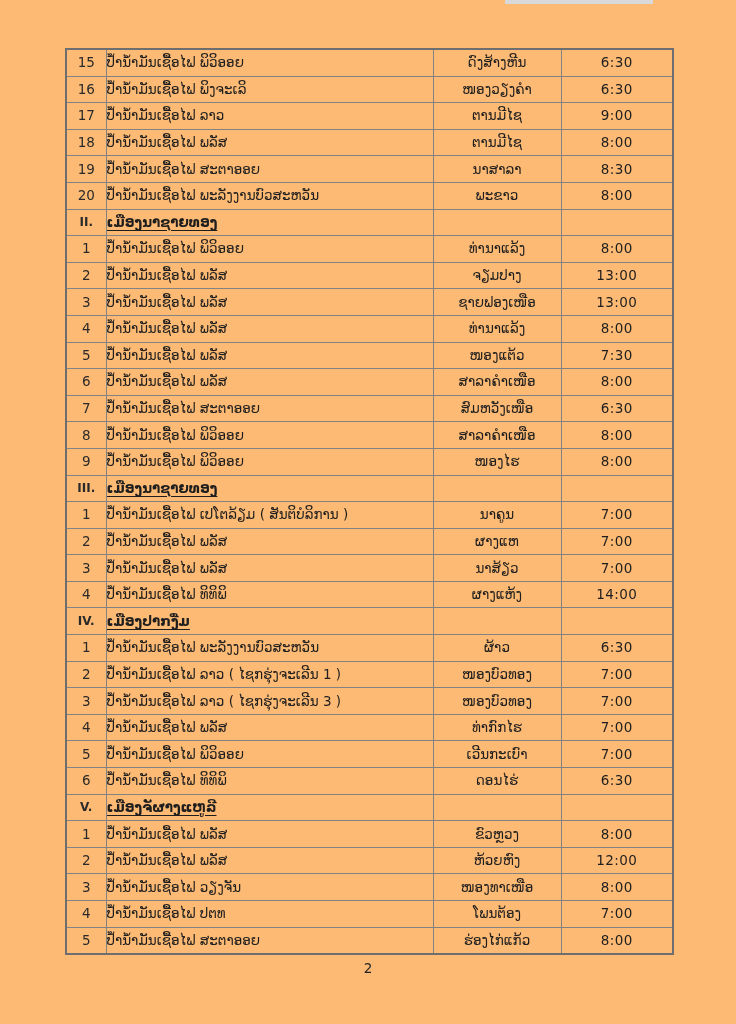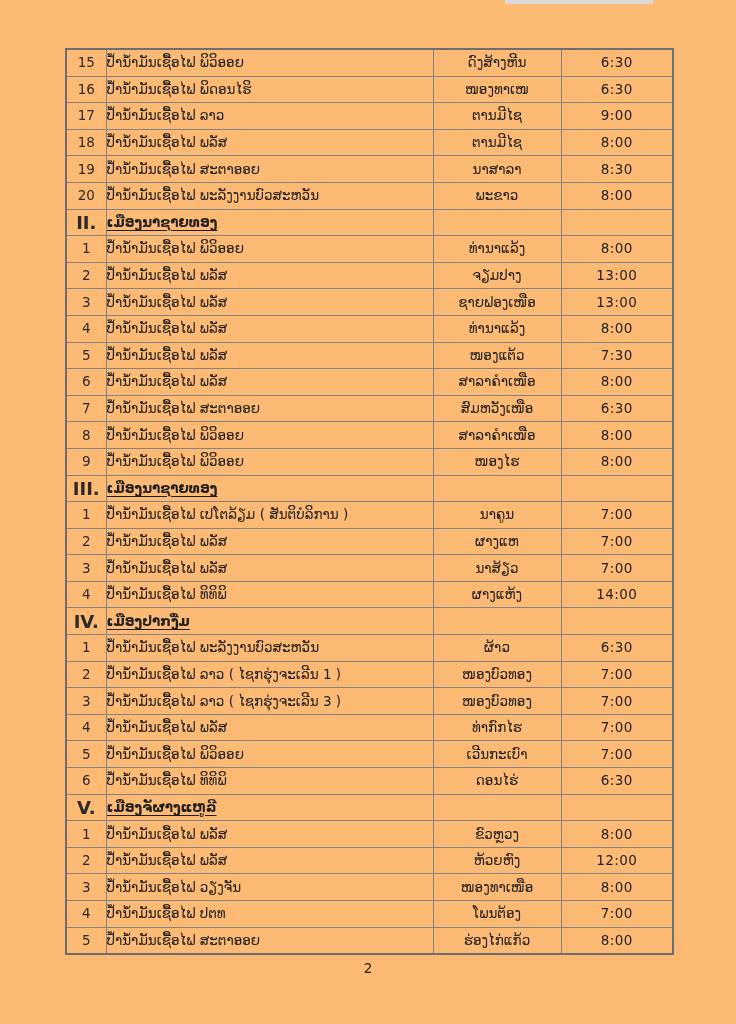--- a/index.html
+++ b/index.html
@@ -36,21 +36,21 @@
     line-height:25px;
     padding:0;
     overflow:hidden;
     white-space:nowrap;
     font-weight:500;
   }
   td.c-no    { text-align:center; font-size:12.5px; color:#2a2a2a; }
   td.c-name  { padding-left:9px; }
   td.c-vill  { text-align:center; }
   td.c-time  { text-align:center; letter-spacing:0.4px;margin-top:8px; }
-  tr.section td.c-no   { font-weight:bold; font-size:18px; }
+  tr.section td.c-no   { font-weight:bold; font-size:12px; }
   tr.section td.c-name {
     font-weight:bold;
     text-decoration:underline;
     text-underline-offset:3px;
   }
   .page-number {
     position:absolute;
     top:960px; left:0; width:736px;
     text-align:center;
     font-size:13.5px;
@@ -72,22 +72,22 @@
     </colgroup>
     <tbody>
         <tr>
           <td class="c-no">15</td>
           <td class="c-name">ປໍ້ານໍ້າມັນເຊື້ອໄຟ ພິວິອອຍ</td>
           <td class="c-vill">ດົງສ້າງຫີນ</td>
           <td class="c-time">6:30</td>
         </tr>
         <tr>
           <td class="c-no">16</td>
-          <td class="c-name">ປໍ້ານໍ້າມັນເຊື້ອໄຟ ພິດອນໄຮິ</td>
-          <td class="c-vill">ໜອງທາເໜ</td>
+          <td class="c-name">ປໍ້ານໍ້າມັນເຊື້ອໄຟ ພິງຈະເລິ</td>
+          <td class="c-vill">ໜອງວຽງຄຳ</td>
           <td class="c-time">6:30</td>
         </tr>
         <tr>
           <td class="c-no">17</td>
           <td class="c-name">ປໍ້ານໍ້າມັນເຊື້ອໄຟ ລາວ</td>
           <td class="c-vill">ຕານມີໄຊ</td>
           <td class="c-time">9:00</td>
         </tr>
         <tr>
           <td class="c-no">18</td>

